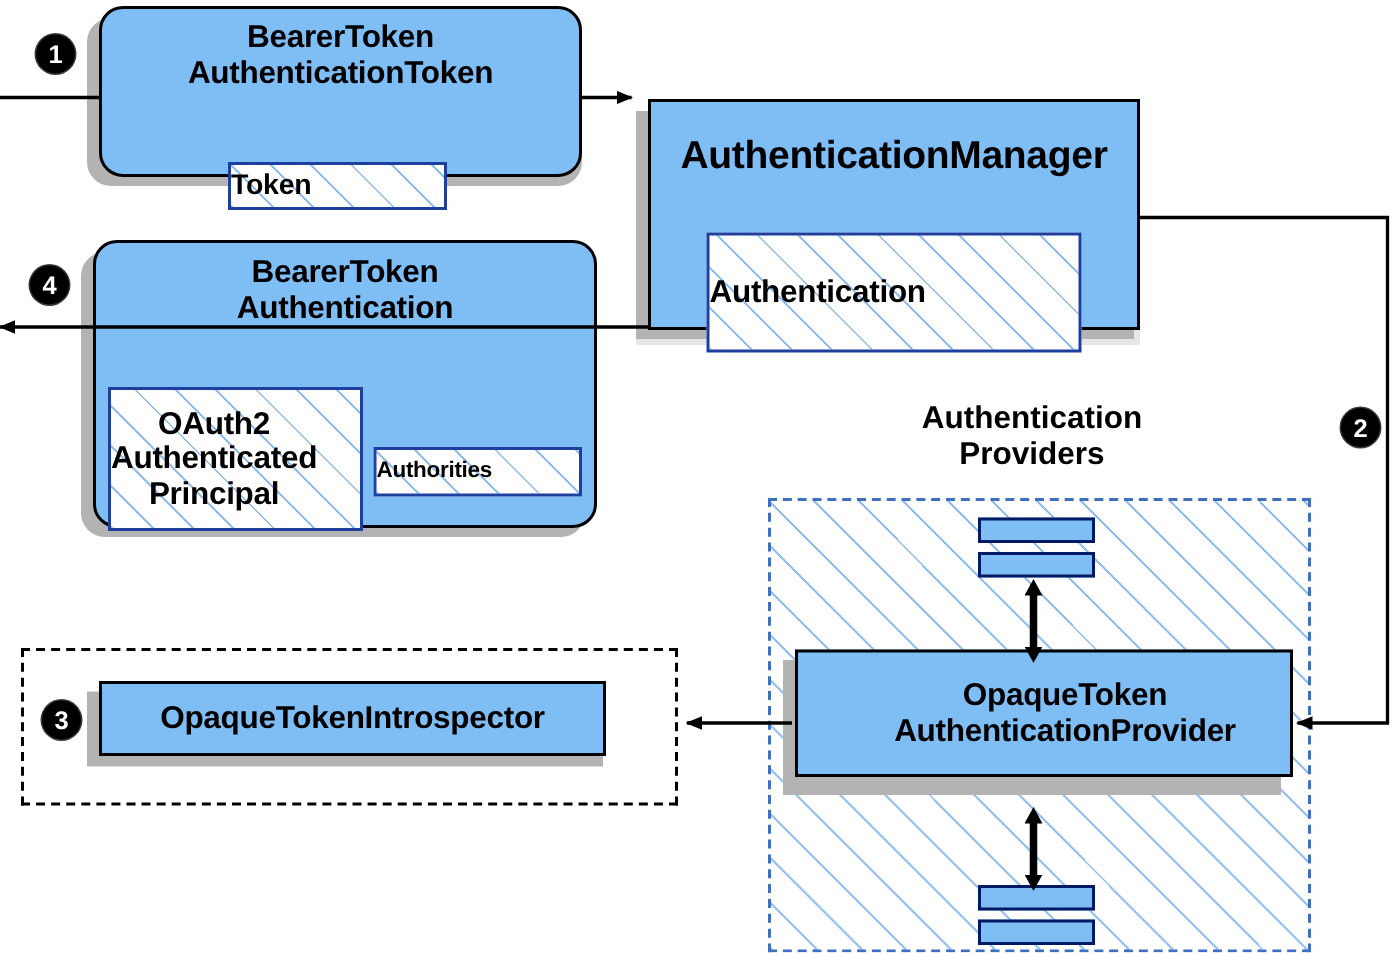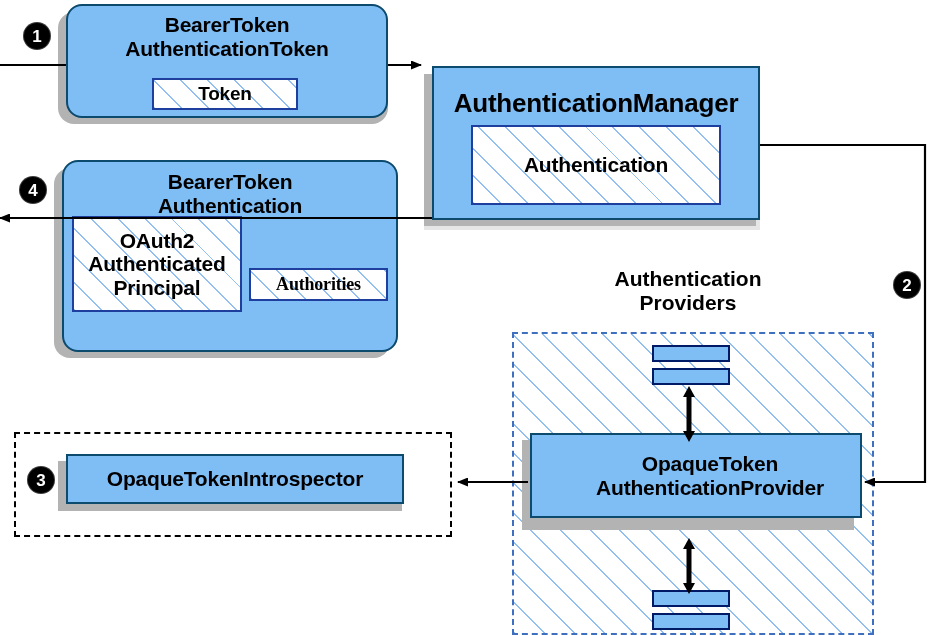--- a/index.html
+++ b/index.html
@@ -21,21 +21,21 @@
     z-index:1;
   }
   .shadow2{
     position:absolute;
     background:#e6e6e6;
     z-index:0;
   }
   .bluebox{
     position:absolute;
     background:#7fbdf5;
-    border:2px solid #0c4a6e;
+    border:2px solid #000000;
     box-sizing:border-box;
     z-index:2;
     display:flex;
     flex-direction:column;
     align-items:center;
   }
   .bluebox.rounded{border-radius:16px;}
   .shadow.rounded{border-radius:16px;}
 
   .title{
@@ -52,22 +52,23 @@
     position:absolute;
     box-sizing:border-box;
     border:2px solid #1f3f9f;
     background-color:#ffffff;
     background-image:repeating-linear-gradient(
         45deg,
         rgba(110,170,235,0.75) 0px,
         rgba(110,170,235,0.75) 1.3px,
         rgba(0,0,0,0) 1.3px,
         rgba(0,0,0,0) 19px);
-    display:flex;align-items:center;justify-content:center;
+    display:flex;align-items:center;justify-content:flex-start;
     z-index:3;
+    margin-top:30px;
   }
   .hatch .lbl{
     font-weight:bold;color:#000;text-align:center;line-height:1.12;
     white-space:pre-line;letter-spacing:-0.2px;
   }
 
   
   .dashed-blue{
     position:absolute;box-sizing:border-box;
     border:2px dashed #3f6fbf;
@@ -172,27 +173,27 @@
   </div>
   <div class="hatch" style="left:471px;top:125px;width:250px;height:80px;">
     <span class="lbl" style="font-size:21px;">Authentication</span>
   </div>
 
   <div class="shadow rounded" style="left:54px;top:168px;width:336px;height:190px;"></div>
   <div class="bluebox rounded" style="left:62px;top:160px;width:336px;height:192px;">
     <div class="title" style="font-size:21px;margin-top:8px;">BearerToken
 Authentication</div>
   </div>
-  <div class="hatch" style="left:72px;top:216px;width:170px;height:96px;">
+  <div class="hatch" style="left:72px;top:228px;width:170px;height:96px;">
     <span class="lbl" style="font-size:21px;">OAuth2
 Authenticated
 Principal</span>
   </div>
   <div class="hatch" style="left:249px;top:268px;width:139px;height:33px;z-index:4;">
-    <span class="lbl" style="font-size:18px;font-family:Liberation Serif, serif;">Authorities</span>
+    <span class="lbl" style="font-size:15px;">Authorities</span>
   </div>
 
   <div class="grouplabel" style="left:548px;top:267px;width:280px;font-size:21px;">Authentication
 Providers</div>
 
   <div class="dashed-blue" style="left:512px;top:332px;width:362px;height:303px;"></div>
 
   <div class="bar" style="left:652px;top:345px;width:78px;height:17px;"></div>
   <div class="bar" style="left:652px;top:368px;width:78px;height:17px;"></div>
 

